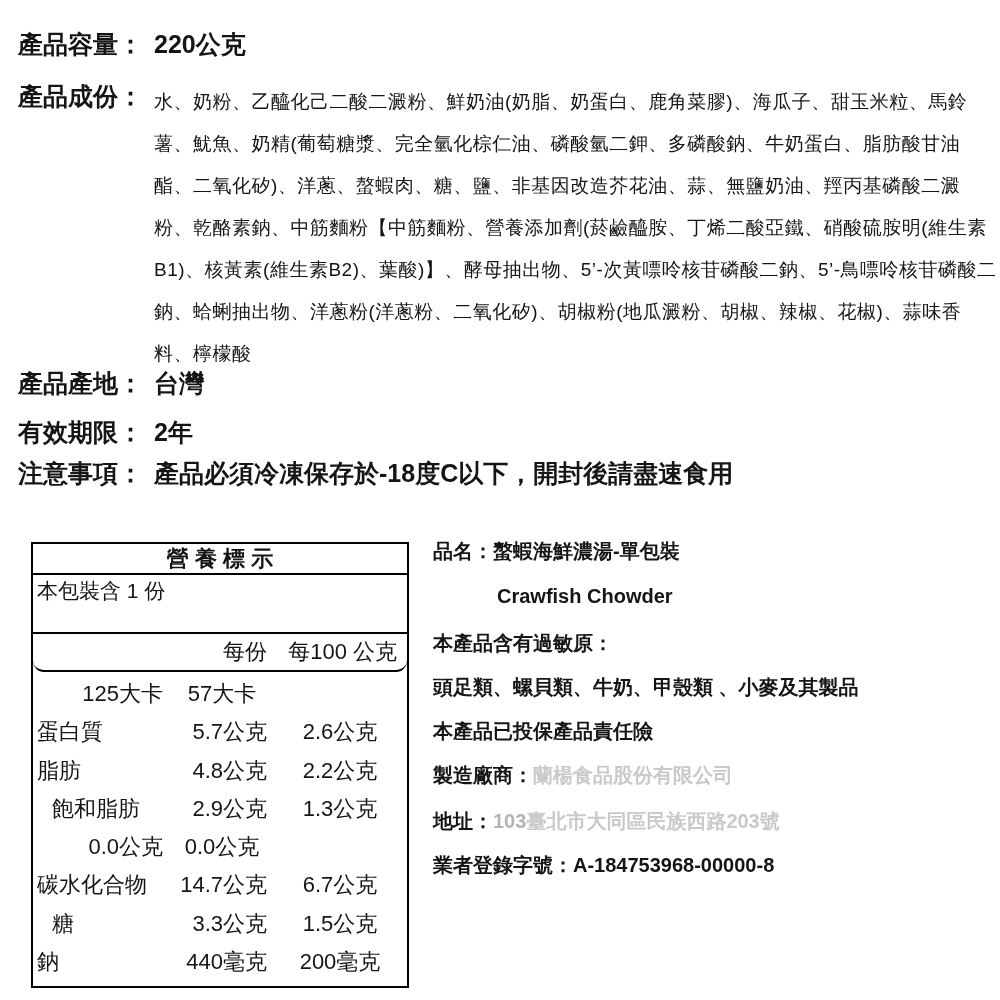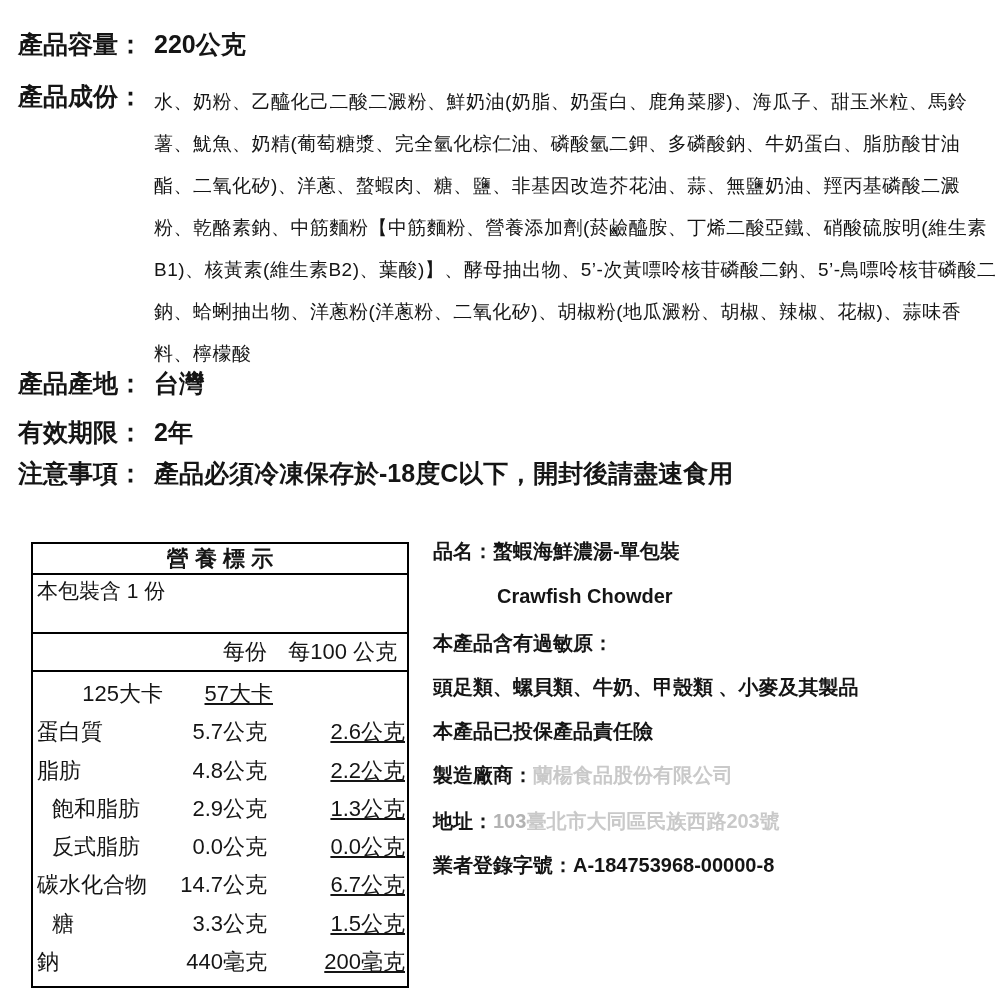--- a/index.html
+++ b/index.html
@@ -35,34 +35,35 @@
     text-align: center; font-size: 22px; line-height: 29px; font-weight: 600;
   }
   .nt-serving {
     height: 59px; border-bottom: 2px solid #000000;
     padding: 2px 0 0 4px; font-size: 21px; line-height: 27px; font-weight: 500;
   }
   .nt-headers {
     height: 38px; border-bottom: 2px solid #000000;
     display: grid; grid-template-columns: 1fr 104px 132px; align-items: center;
     font-size: 22px;
+    border-radius: 11px;
   }
   .nt-headers .h-ps { text-align: right; padding-right: 8px; }
   .nt-headers .h-100 { text-align: right; padding-right: 10px; }
   .nt-rows {
     flex: 1;
     display: flex; flex-direction: column; justify-content: space-around;
     padding: 3px 0 5px 0;
   }
   .nrow {
     display: grid; grid-template-columns: 1fr 104px 132px; align-items: center;
     font-size: 22px; padding-left: 4px;
   }
   .nrow .nps { text-align: right; padding-right: 8px; }
-  .nrow .n100 { text-align: right; padding-right: 2px; text-decoration: underline; }
+  .nrow .n100 { text-align: center; padding-right: 2px; }
   .nrow .nname.indent { padding-left: 15px; }
   
   .rline { position: absolute; left: 433px; font-size: 20px; font-weight: 700; white-space: nowrap; }
   .rline .rlbl { font-weight: 700; }
   .rline .rval { font-weight: 700; }
   .r-en { left: 497px; font-weight: 600; }
   .faint { color: #c9c9c9; }
   .zip { color: #b3b3b3; }
 </style>
 </head>
@@ -119,21 +120,20 @@
         <span class="nname">脂肪</span>
         <span class="nps">4.8公克</span>
         <span class="n100">2.2公克</span>
       </div>
       <div class="nrow">
         <span class="nname indent">飽和脂肪</span>
         <span class="nps">2.9公克</span>
         <span class="n100">1.3公克</span>
       </div>
       <div class="nrow">
-        <span class="nname indent">反式脂肪</span>
         <span class="nps">0.0公克</span>
         <span class="n100">0.0公克</span>
       </div>
       <div class="nrow">
         <span class="nname">碳水化合物</span>
         <span class="nps">14.7公克</span>
         <span class="n100">6.7公克</span>
       </div>
       <div class="nrow">
         <span class="nname indent">糖</span>

